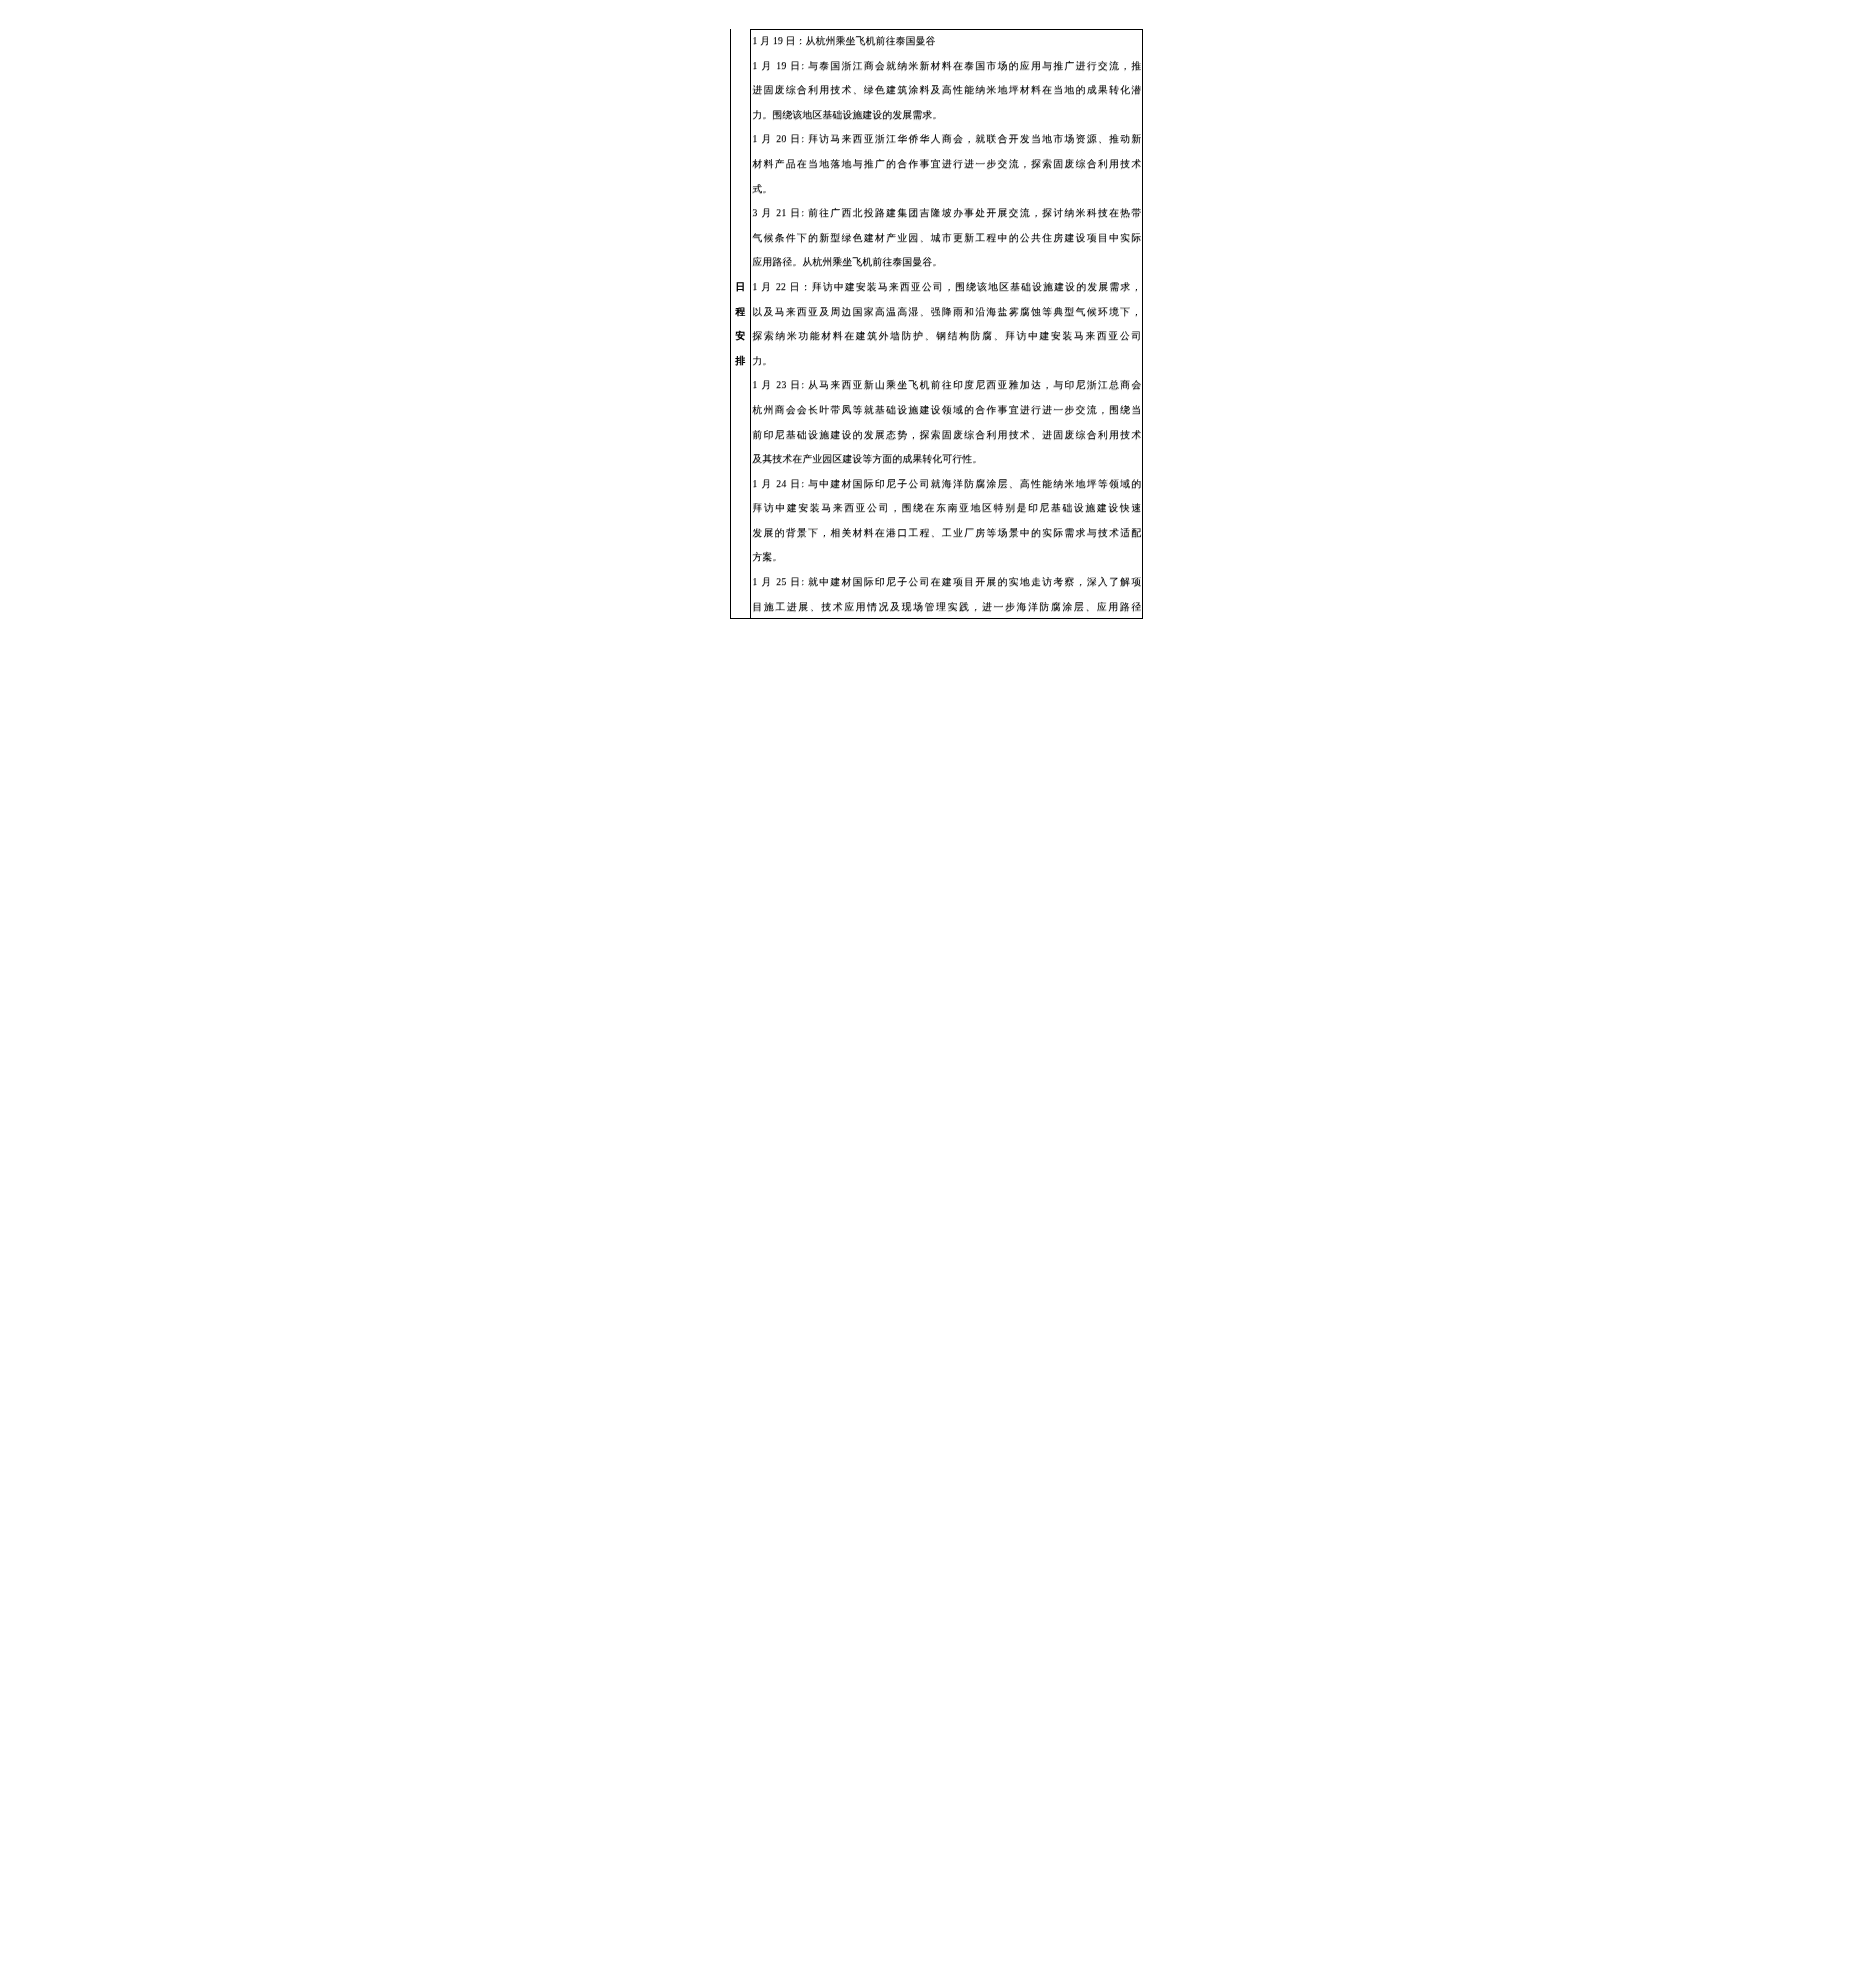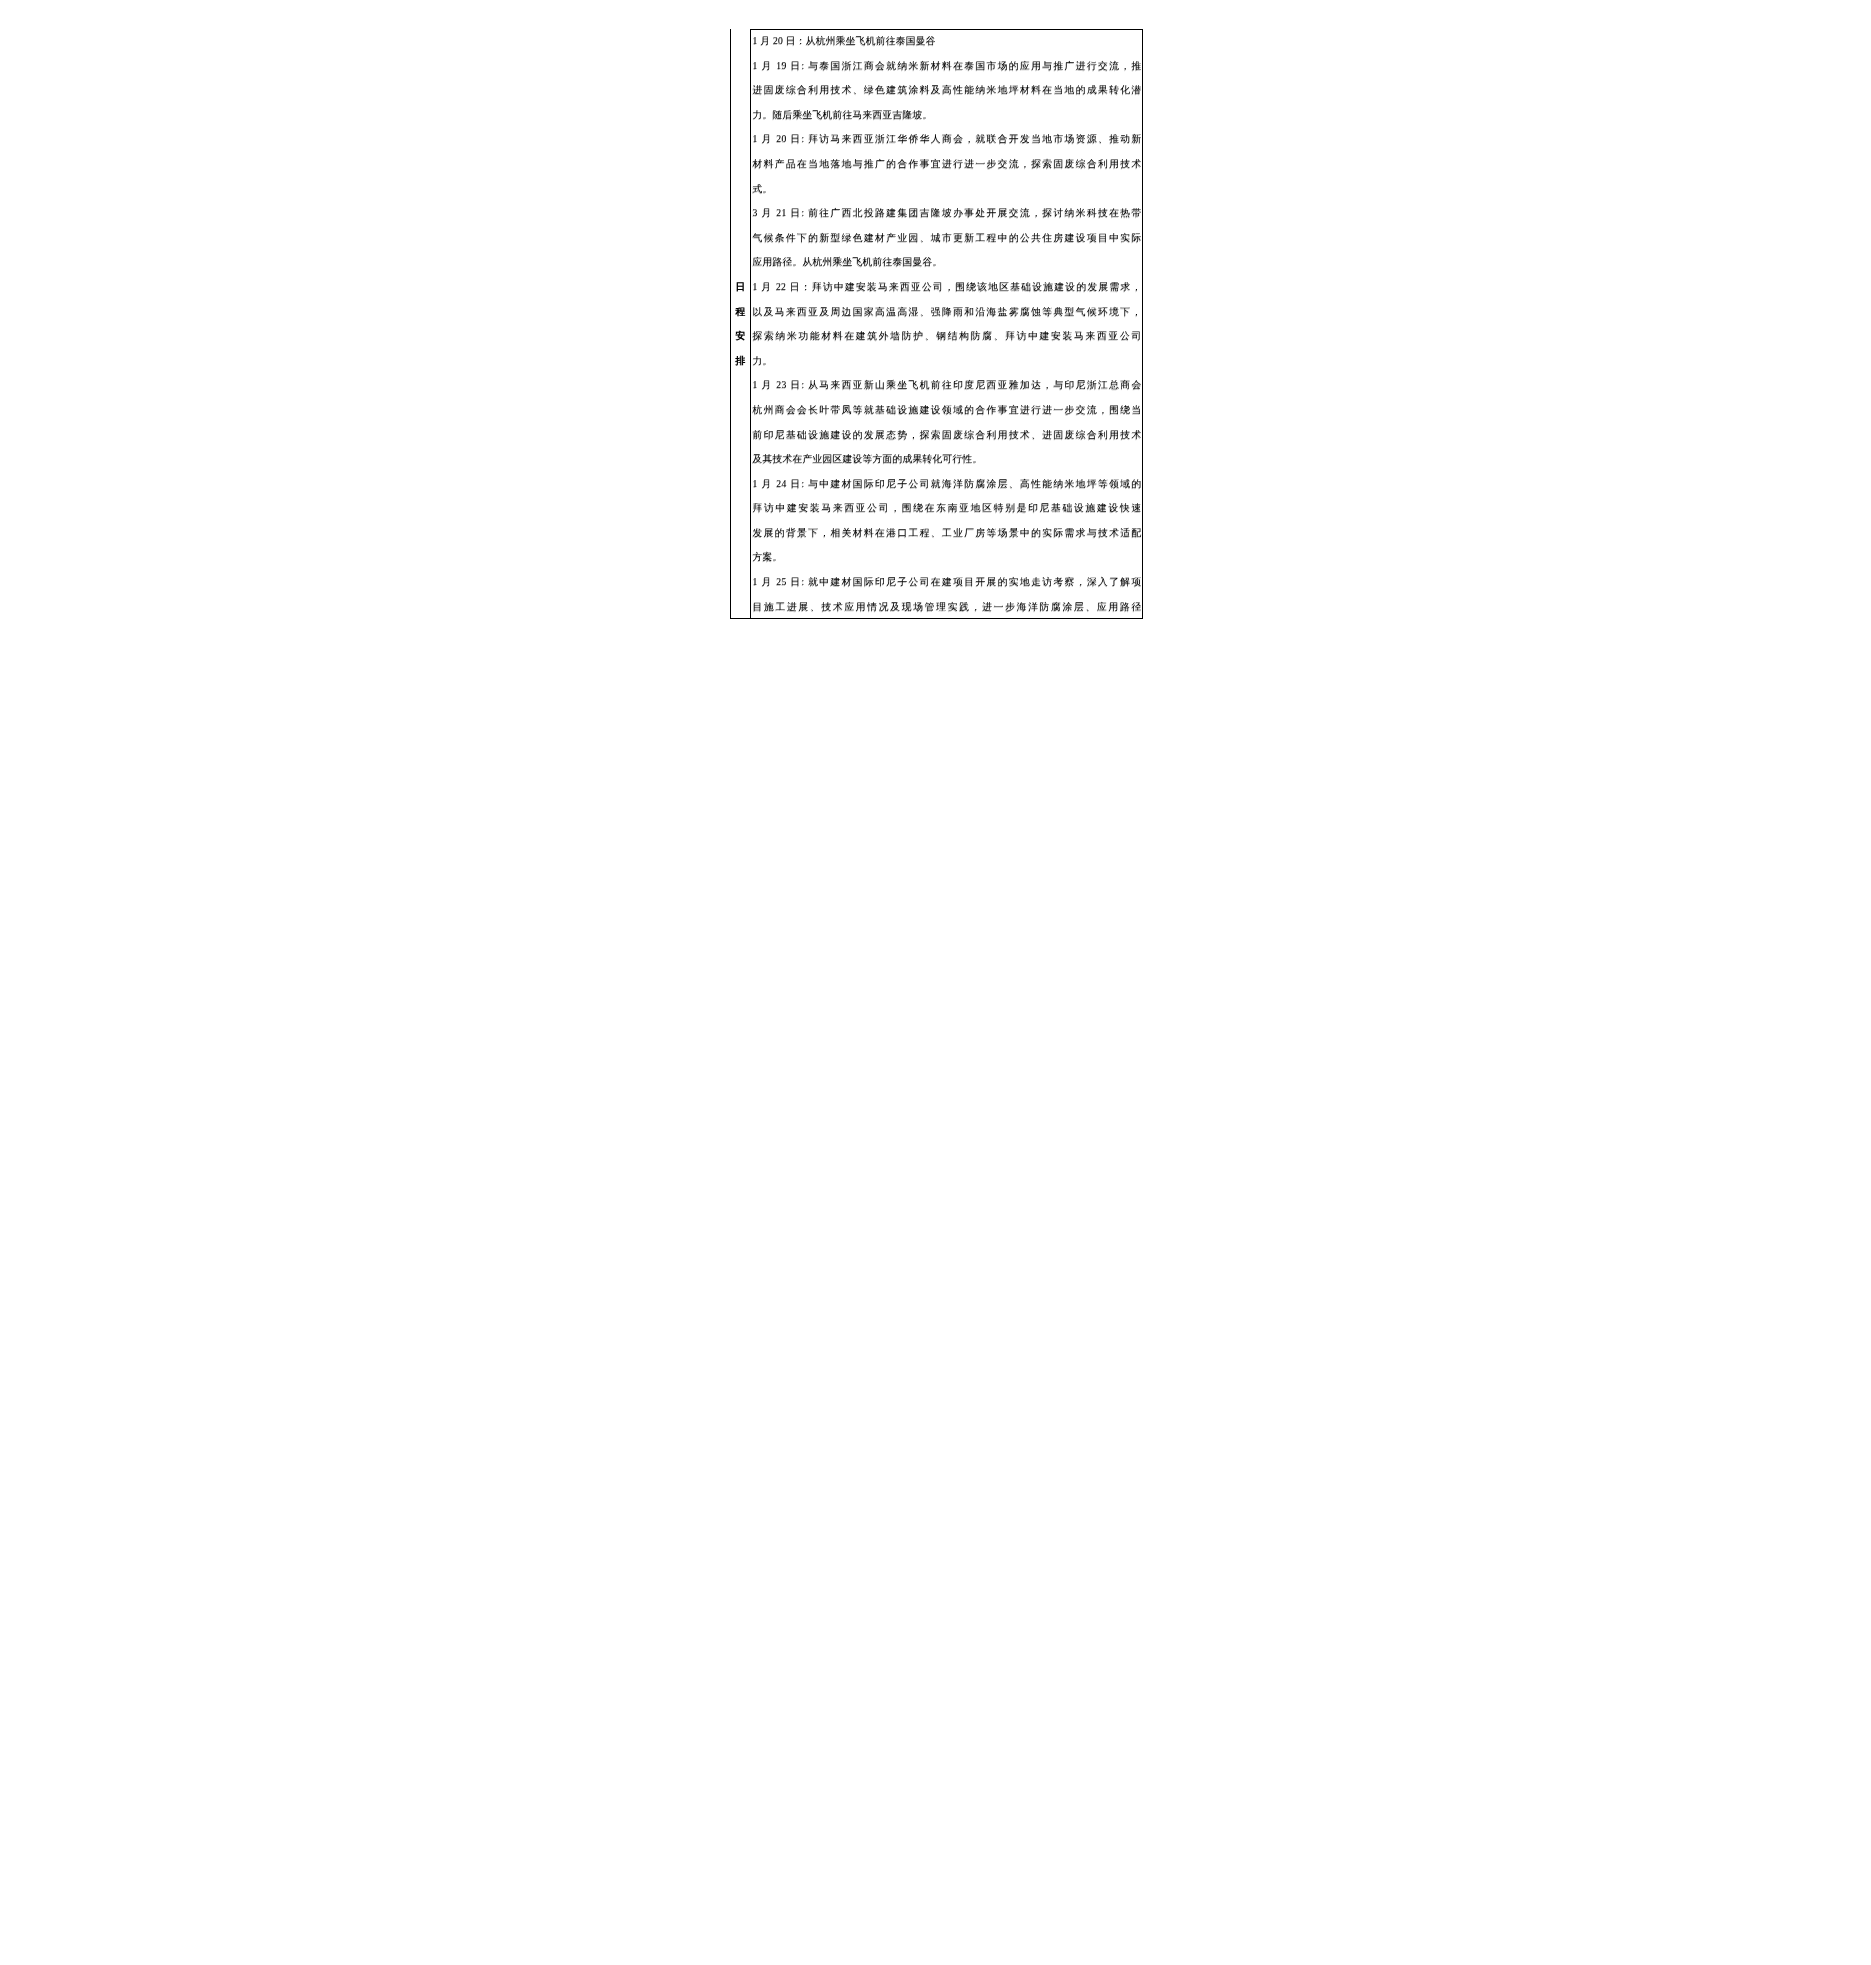--- a/index.html
+++ b/index.html
@@ -73,24 +73,24 @@
   <div class="hline bottom-line"></div>
 
   <div class="row-label">
     <div>日</div>
     <div>程</div>
     <div>安</div>
     <div>排</div>
   </div>
 
   <div class="content">
-    <div class="line">1 月 20 日：从杭州乘坐飞机前往泰国曼谷</div>
+    <div class="line">1 月 19 日：从杭州乘坐飞机前往泰国曼谷</div>
     <div class="line fill">1 月 19 日: 与泰国浙江商会就纳米新材料在泰国市场的应用与推广进行交流，推</div>
     <div class="line fill">进固废综合利用技术、绿色建筑涂料及高性能纳米地坪材料在当地的成果转化潜</div>
-    <div class="line">力。随后乘坐飞机前往马来西亚吉隆坡。</div>
+    <div class="line">力。围绕该地区基础设施建设的发展需求。</div>
     <div class="line fill">1 月 20 日: 拜访马来西亚浙江华侨华人商会，就联合开发当地市场资源、推动新</div>
     <div class="line fill">材料产品在当地落地与推广的合作事宜进行进一步交流，探索固废综合利用技术</div>
     <div class="line">式。</div>
     <div class="line fill">3 月 21 日: 前往广西北投路建集团吉隆坡办事处开展交流，探讨纳米科技在热带</div>
     <div class="line fill">气候条件下的新型绿色建材产业园、城市更新工程中的公共住房建设项目中实际</div>
     <div class="line">应用路径。从杭州乘坐飞机前往泰国曼谷。</div>
     <div class="line fill">1 月 22 日：拜访中建安装马来西亚公司，围绕该地区基础设施建设的发展需求，</div>
     <div class="line fill">以及马来西亚及周边国家高温高湿、强降雨和沿海盐雾腐蚀等典型气候环境下，</div>
     <div class="line fill">探索纳米功能材料在建筑外墙防护、钢结构防腐、拜访中建安装马来西亚公司</div>
     <div class="line">力。</div>

